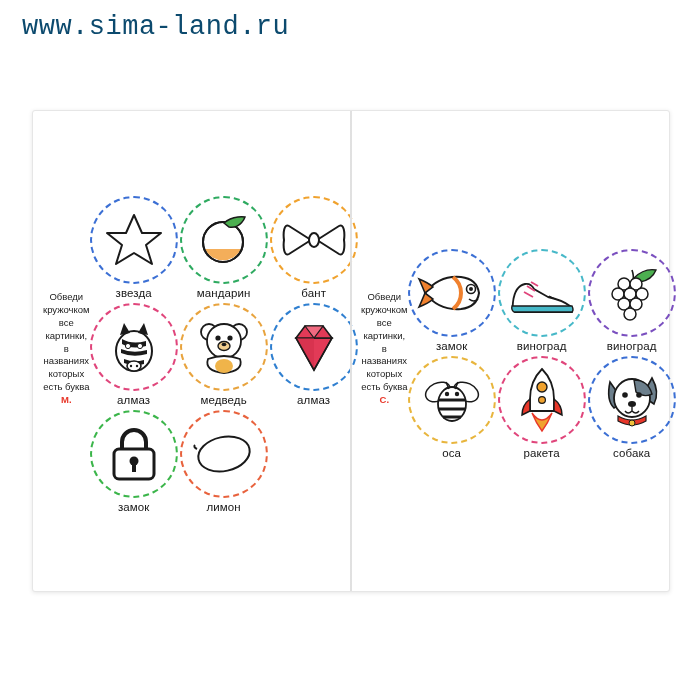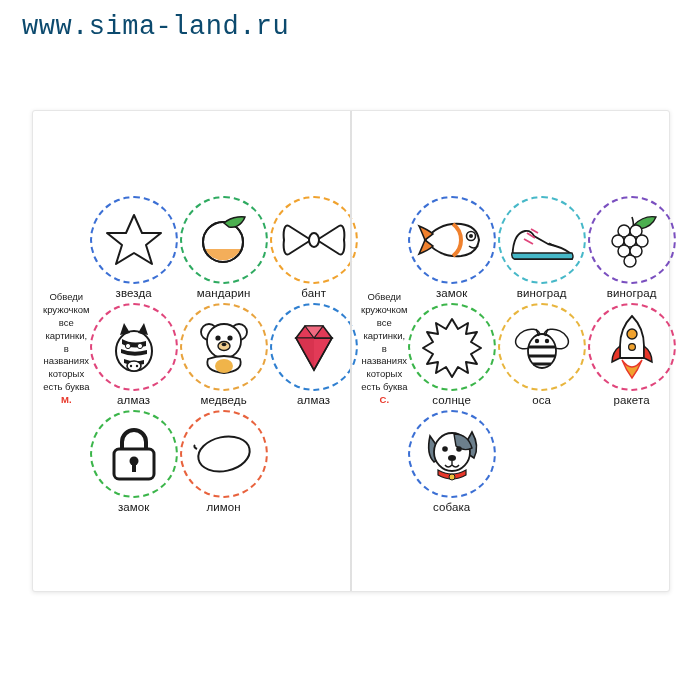--- a/index.html
+++ b/index.html
@@ -254,28 +254,20 @@
                 <circle cx="42" cy="32" r="6"></circle>
               <circle cx="24" cy="42" r="6"></circle>
                 <circle cx="36" cy="42" r="6"></circle>
               <circle cx="30" cy="52" r="6"></circle>
             </g>
           </svg>
         </div>
         <div class="caption">виноград</div>
       </div>
 
-      <div class="cell">
-        <div class="circle" style="border:2px dashed #3bb54a;">
-          <svg width="64" height="64" viewBox="0 0 64 64">
-            <path d="M32 4 l6 10 10 -6 -2 11 11 -2 -6 10 10 6 -10 6 6 10 -11 -2 2 11 -10 -6 -6 10 -6 -10 -10 6 2 -11 -11 2 6 -10 -10 -6 10 -6 -6 -10 11 2 -2 -11 10 6 z" fill="#fff" stroke="#1a1a1a" stroke-width="2" stroke-linejoin="round"></path>
-          </svg>
-        </div>
-        <div class="caption">солнце</div>
-      </div>
 
       <div class="cell">
         <div class="circle" style="border:2px dashed #e8b53d;">
           <svg width="64" height="60" viewBox="0 0 64 60">
             <ellipse cx="18" cy="22" rx="13" ry="9" fill="#fff" stroke="#1a1a1a" stroke-width="1.5" transform="rotate(-25 18 22)"></ellipse>
             <ellipse cx="46" cy="22" rx="13" ry="9" fill="#fff" stroke="#1a1a1a" stroke-width="1.5" transform="rotate(25 46 22)"></ellipse>
             <ellipse cx="32" cy="34" rx="14" ry="17" fill="#fff" stroke="#1a1a1a" stroke-width="1.8"></ellipse>
             <path d="M19 30 h26 M19 39 h26 M23 47 h18" stroke="#1a1a1a" stroke-width="3" fill="none"></path>
             <circle cx="27" cy="24" r="2.2" fill="#1a1a1a"></circle>
             <circle cx="37" cy="24" r="2.2" fill="#1a1a1a"></circle>

